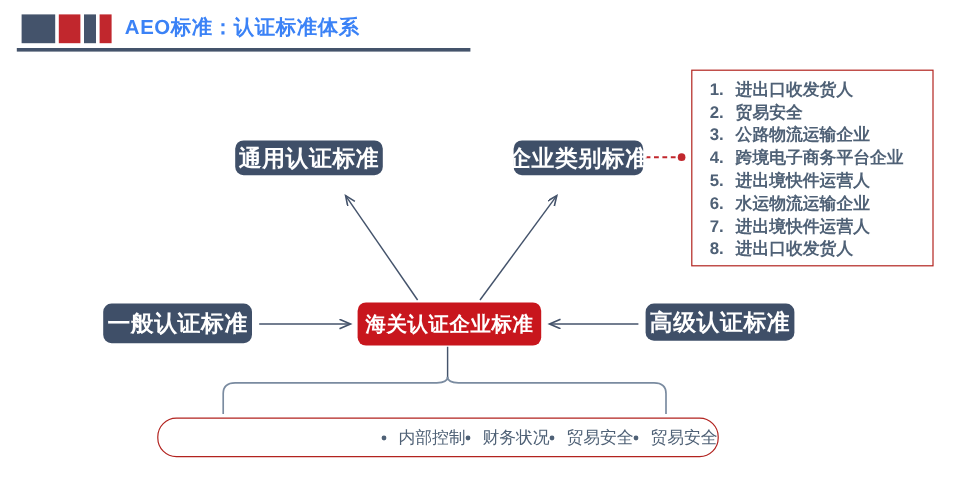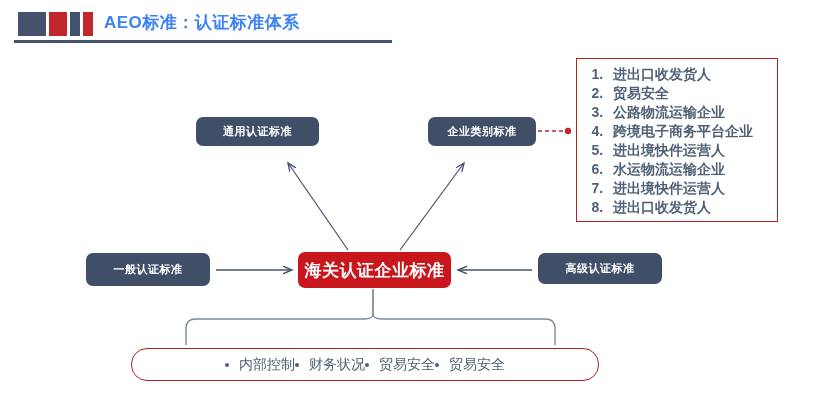--- a/index.html
+++ b/index.html
@@ -57,21 +57,21 @@
     align-items: center;
     justify-content: center;
     border-radius: 7px;
     color: #ffffff;
     font-weight: bold;
     white-space: nowrap;
     box-sizing: border-box;
   }
   .node.blue {
     background: #3f4f68;
-    font-size: 11px;
+    font-size: 19px;
     letter-spacing: 0.5px;
   }
   .node.red {
     background: #c8161d;
     font-size: 17px;
     letter-spacing: 0.5px;
   }
 
   #node-general-std   { left: 196px; top: 117px; width: 123px; height: 29px; }
   #node-category-std  { left: 428px; top: 117px; width: 108px; height: 29px; }
@@ -111,21 +111,21 @@
     position: absolute;
     left: 131px;
     top: 348px;
     width: 468px;
     height: 33px;
     border: 1.3px solid #b2231f;
     border-radius: 16px;
     box-sizing: border-box;
     display: flex;
     align-items: center;
-    justify-content: center;
+    justify-content: flex-end;
     background: #ffffff;
   }
   .criteria-item {
     font-size: 14px;
     color: #4f6176;
     white-space: nowrap;
     display: flex;
     align-items: center;
   }
   .criteria-bullet {

